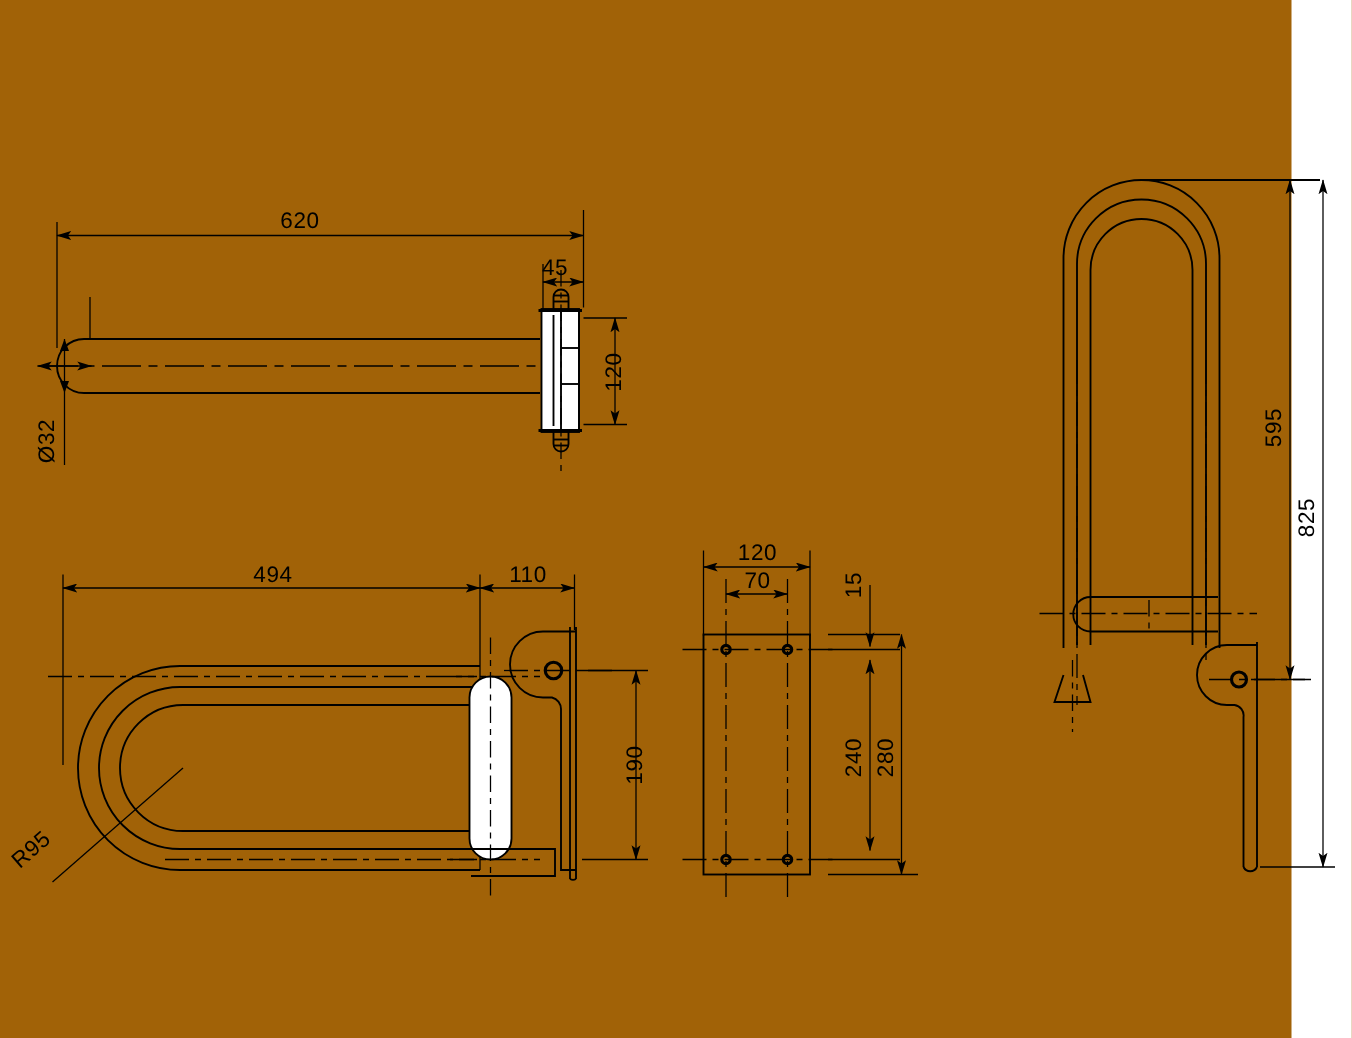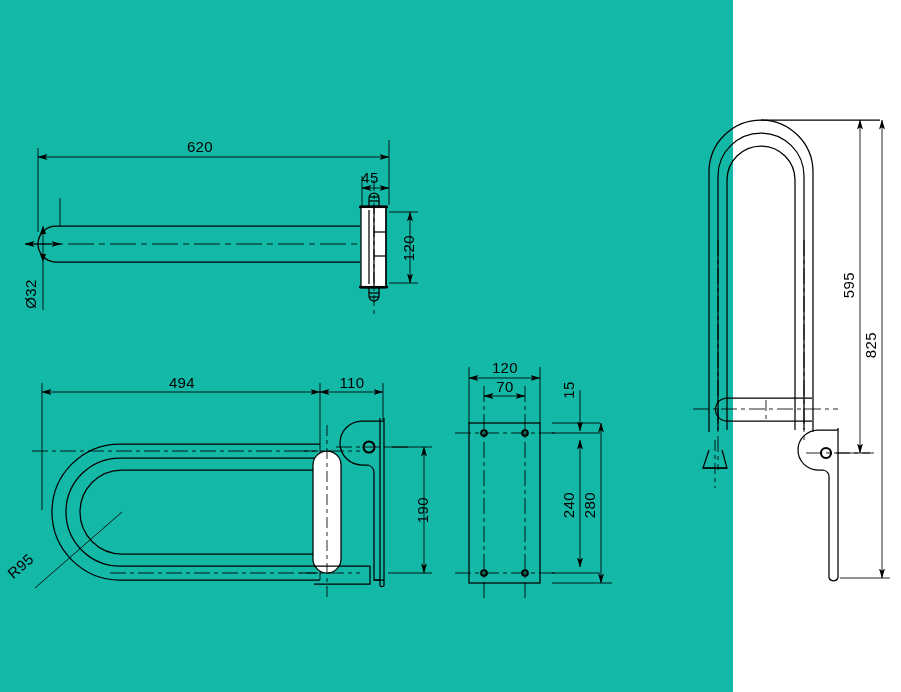--- a/index.html
+++ b/index.html
@@ -9,23 +9,23 @@
     background: #ffffff;
   }
   body {
     width: 901px;
     height: 692px;
     font-family: "Liberation Sans", sans-serif;
     overflow: hidden;
   }
   #drawing-root {
     position: relative;
-    width: 733px;
+    width: 861px;
     height: 692px;
-    background: #14b8a6;
+    background: #a16207;
   }
   svg#cad {
     display: block;
     width: 901px;
     height: 692px;
   }
   .obj {
     stroke: #000000;
     fill: none;
     stroke-width: 1.25;

